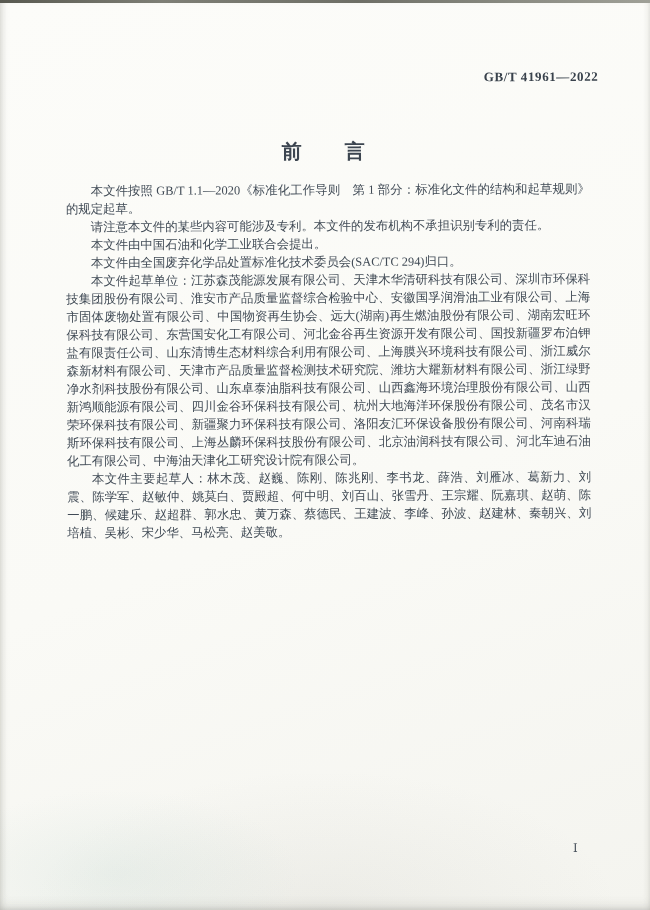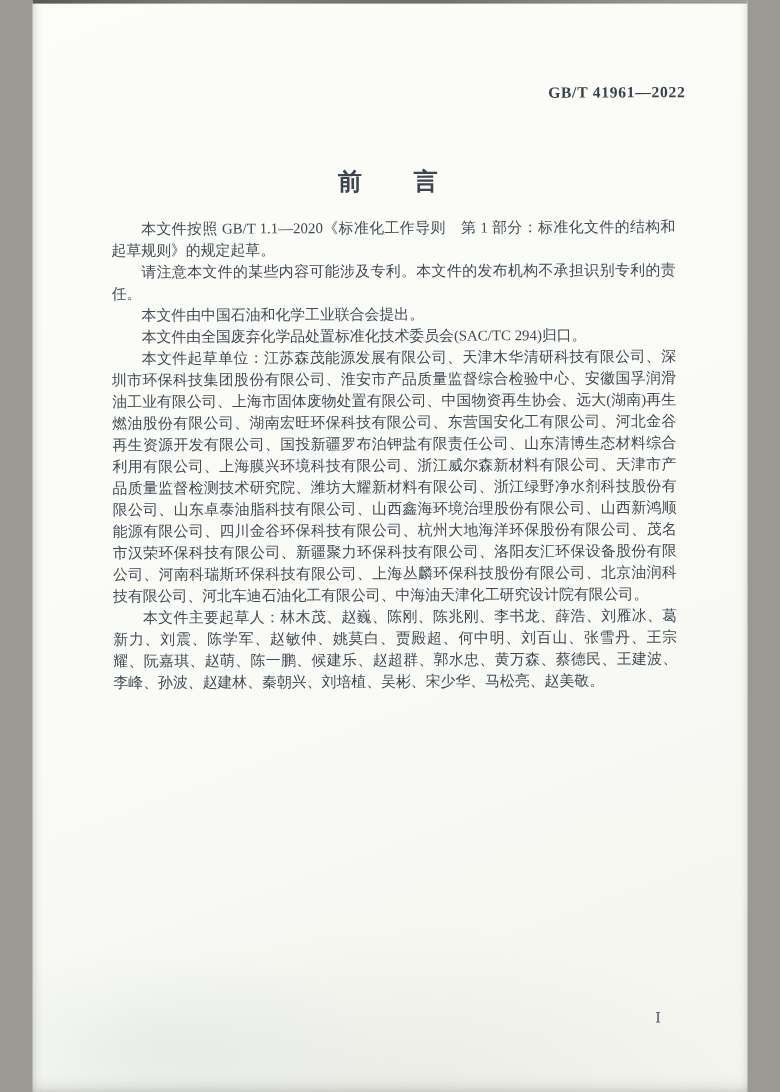--- a/index.html
+++ b/index.html
@@ -2,35 +2,34 @@
 <html><head>
 <meta charset="utf-8">
 <style>
   html, body {
     margin: 0;
     padding: 0;
     background: #9a9a92;
   }
   .scan-page {
     position: relative;
-    width: 580px;
+    width: 650px;
     height: 910px;
     margin: 0 auto;
     overflow: hidden;
     background:
       radial-gradient(ellipse 260px 120px at 18% 96%, rgba(175,205,198,0.18), rgba(175,205,198,0) 70%),
       radial-gradient(ellipse 420px 200px at 50% 100%, rgba(150,150,140,0.10), rgba(150,150,140,0) 70%),
       linear-gradient(160deg, #fcfcf9 0%, #fafaf6 55%, #f4f4ef 100%);
     box-shadow:
       inset 4px 0 8px -4px rgba(110,110,100,0.35),
       inset -3px 0 7px -4px rgba(110,110,100,0.28),
       inset 0 -8px 14px -8px rgba(100,100,92,0.30);
     font-family: "Liberation Serif", "DejaVu Serif", serif;
     color: #414b56;
-    padding-left: 16px;
   }
   .scan-edge-top {
     position: absolute;
     top: 0; left: 0; right: 0;
     height: 3px;
     background: linear-gradient(90deg, #585950 0%, #7e7f76 25%, #6e6f66 55%, #8b8c83 80%, #9fa097 100%);
   }
   .page-inner {
     position: absolute;
     top: 0; left: 0; right: 0; bottom: 0;

